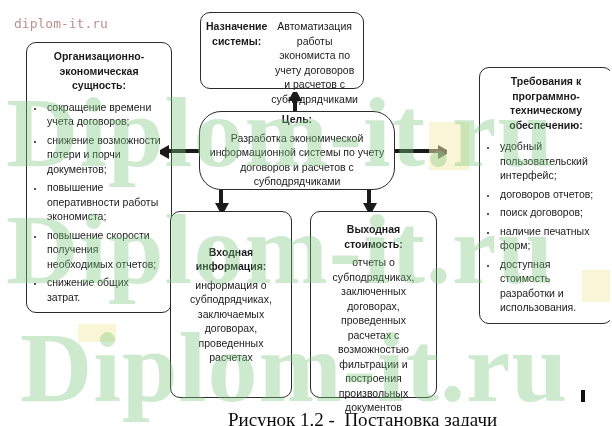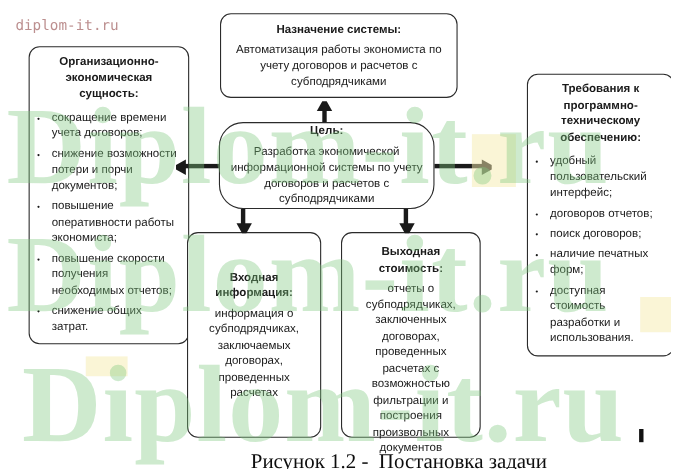--- a/index.html
+++ b/index.html
@@ -34,22 +34,22 @@
     line-height: 14.5px;
     z-index: 2;
     padding: 4px 5px;
   }
   .box-title { font-weight: bold; text-align: center; }
   .box-body  { text-align: center; }
   .box ul { margin: 1px 0 0 0; padding-left: 13px; text-align: left; list-style: disc; }
   .box li { margin: 0; }
   .box li::marker { font-size: 8px; }
 
-  .box-purpose { left: 196px; top: 8px;  width: 216px; height: 77px;
-                 display: flex; flex-direction: column; justify-content: center; }
+  .box-purpose { left: 196px; top: 8px;  width: 164px; height: 77px;
+                 display: flex; flex-direction: row; justify-content: center; }
   .box-goal    { left: 195px; top: 107px; width: 196px; height: 79px;
                  display: flex; flex-direction: column; justify-content: center; border-radius: 22px; }
   .box-essence { left: 22px;  top: 38px;  width: 146px; min-height: 243px; }
   .box-requirements { left: 443px; top: 63px; width: 134px; min-height: 207px; margin-left: 32px; }
   .box-input   { left: 166px; top: 207px; width: 122px; height: 187px;
                  display: flex; flex-direction: column; justify-content: center; text-align: center; }
   .box-output  { left: 306px; top: 207px; width: 127px; height: 187px; padding-top: 8px; text-align: center; }
 
   
   .arrow-line-v { position: absolute; width: 2px; background: #1a1a1a; z-index: 2; }

